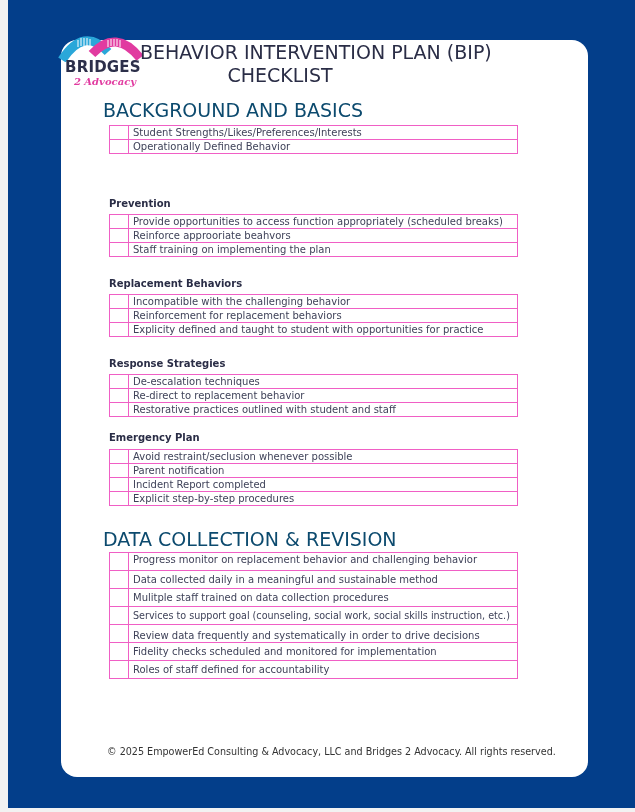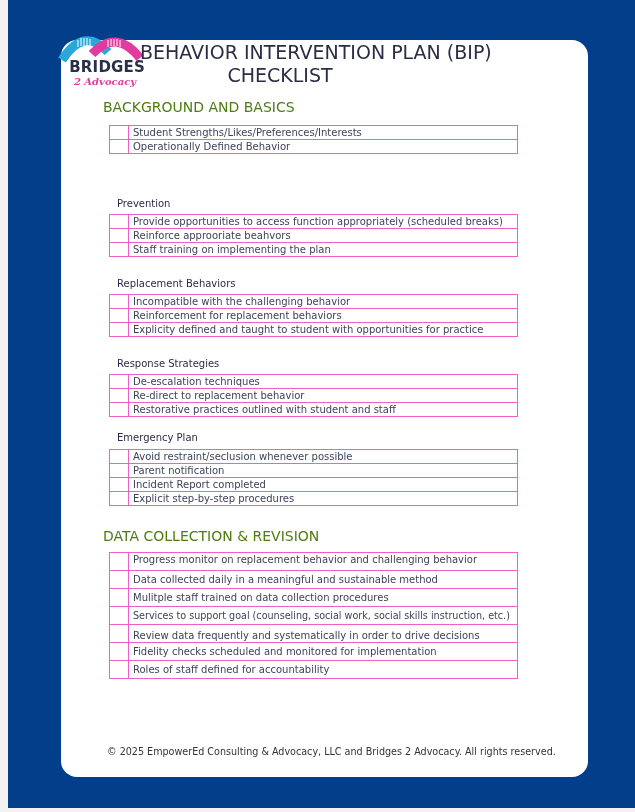--- a/index.html
+++ b/index.html
@@ -17,43 +17,43 @@
   .page {
     position: absolute; left: 61px; top: 40px; width: 527px; height: 737px;
     background: #ffffff;
     border-radius: 16px;
   }
   .logo {
     position: absolute; left: 56px; top: 30px; width: 92px; height: 62px;
   }
   .logo svg { position: absolute; left: 0; top: 0; }
   .logo-word {
-    position: absolute; left: 9px; top: 28px; width: 80px; text-align: right;
+    position: absolute; left: 9px; top: 28px; width: 80px; text-align: left;
     font-family: "DejaVu Sans", sans-serif; font-weight: bold; font-size: 15px;
     color: #2c2f4a; letter-spacing: 0.2px;
   }
   .logo-sub {
     position: absolute; left: 14px; top: 46px; width: 70px; text-align: center;
     font-family: "DejaVu Serif", serif; font-style: italic; font-weight: bold;
     font-size: 10px; color: #e13ba0;
   }
   .title {
     position: absolute; left: 140px; top: 41px; width: 280px; text-align: center;
     font-family: "DejaVu Sans", sans-serif; font-size: 19px; line-height: 23px;
     color: #2a2d46;
   }
   .title span { display: block; white-space: nowrap; }
   .h1 {
     position: absolute; left: 103px;
-    font-family: "DejaVu Sans", sans-serif; font-size: 14px; color: #4d7c0f;
+    font-family: "DejaVu Sans", sans-serif; font-size: 19px; color: #0c4a6e;
     letter-spacing: 0;
   }
   .h2 {
-    position: absolute; left: 117px;
-    font-family: "DejaVu Sans", sans-serif; font-size: 10px; font-weight: normal; color: #2a2d46;
+    position: absolute; left: 109px;
+    font-family: "DejaVu Sans", sans-serif; font-size: 10px; font-weight: bold; color: #2a2d46;
   }
   table.chk {
     position: absolute; left: 109px; width: 409px;
     border-collapse: collapse;
   }
   table.chk td {
     border: 1.5px solid #f05fc5;
     padding: 0 0 0 4px;
     height: 13px;
     font-family: "DejaVu Sans", sans-serif; font-size: 10px; color: #3f4259;

